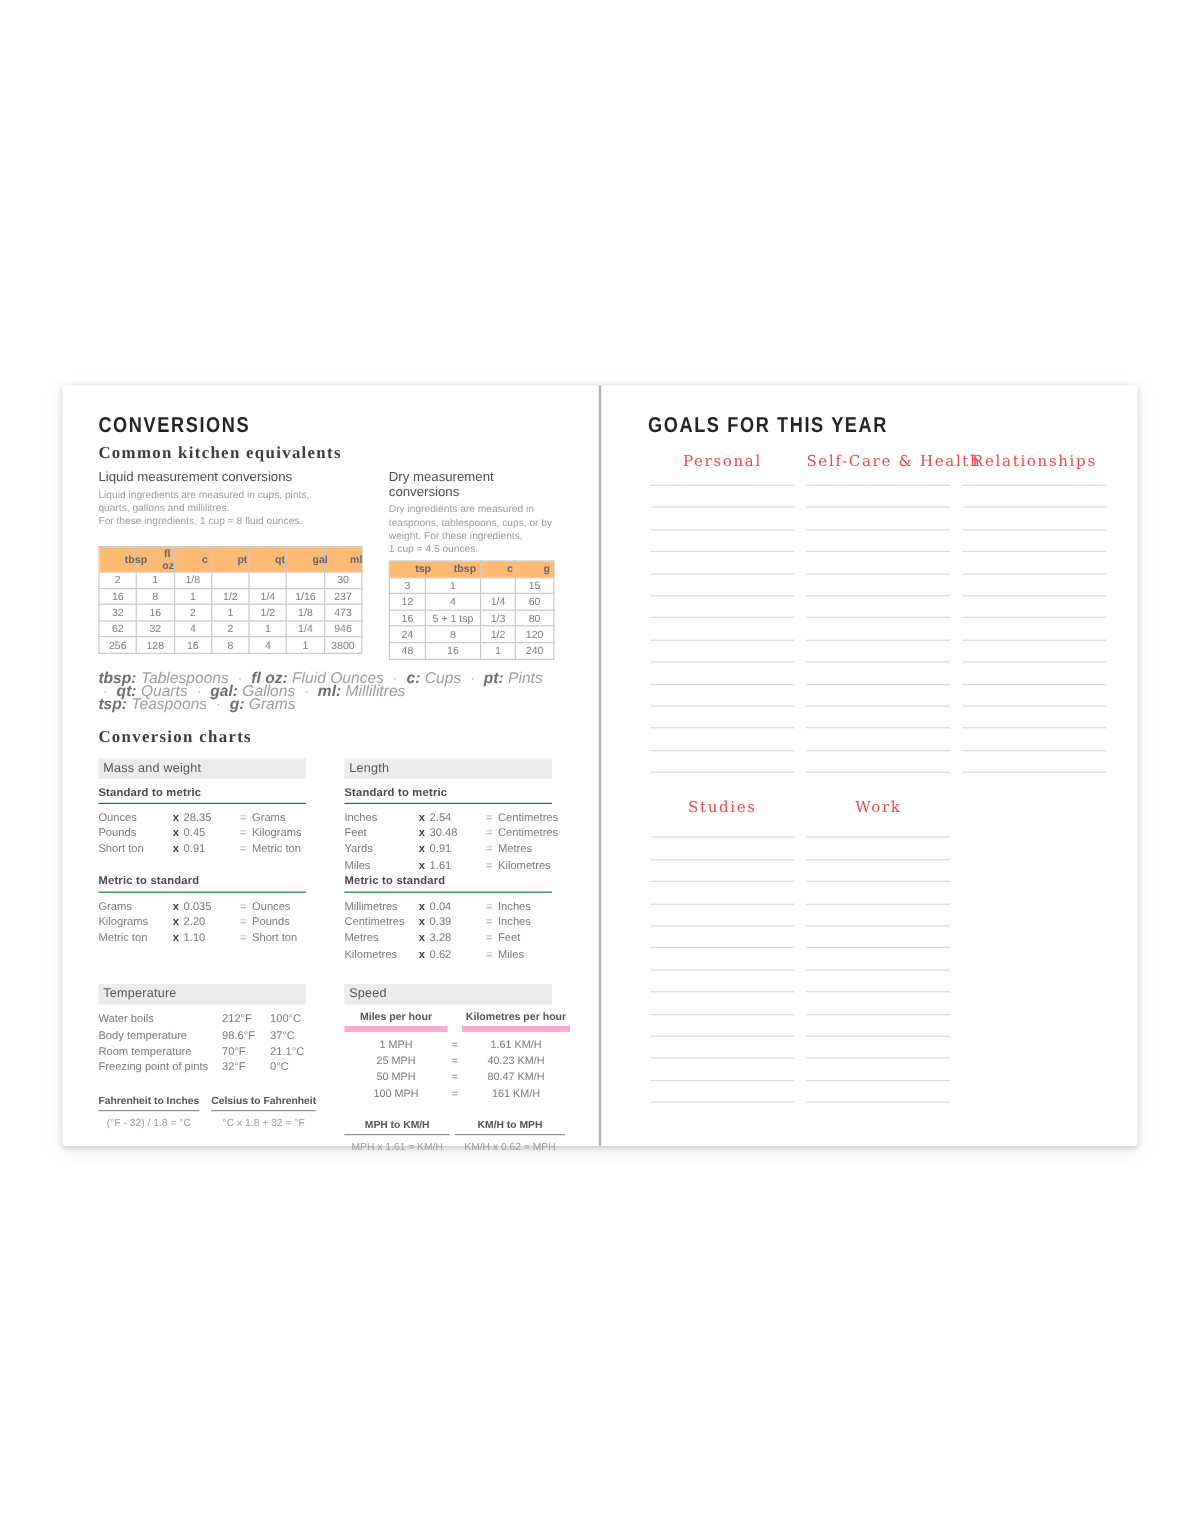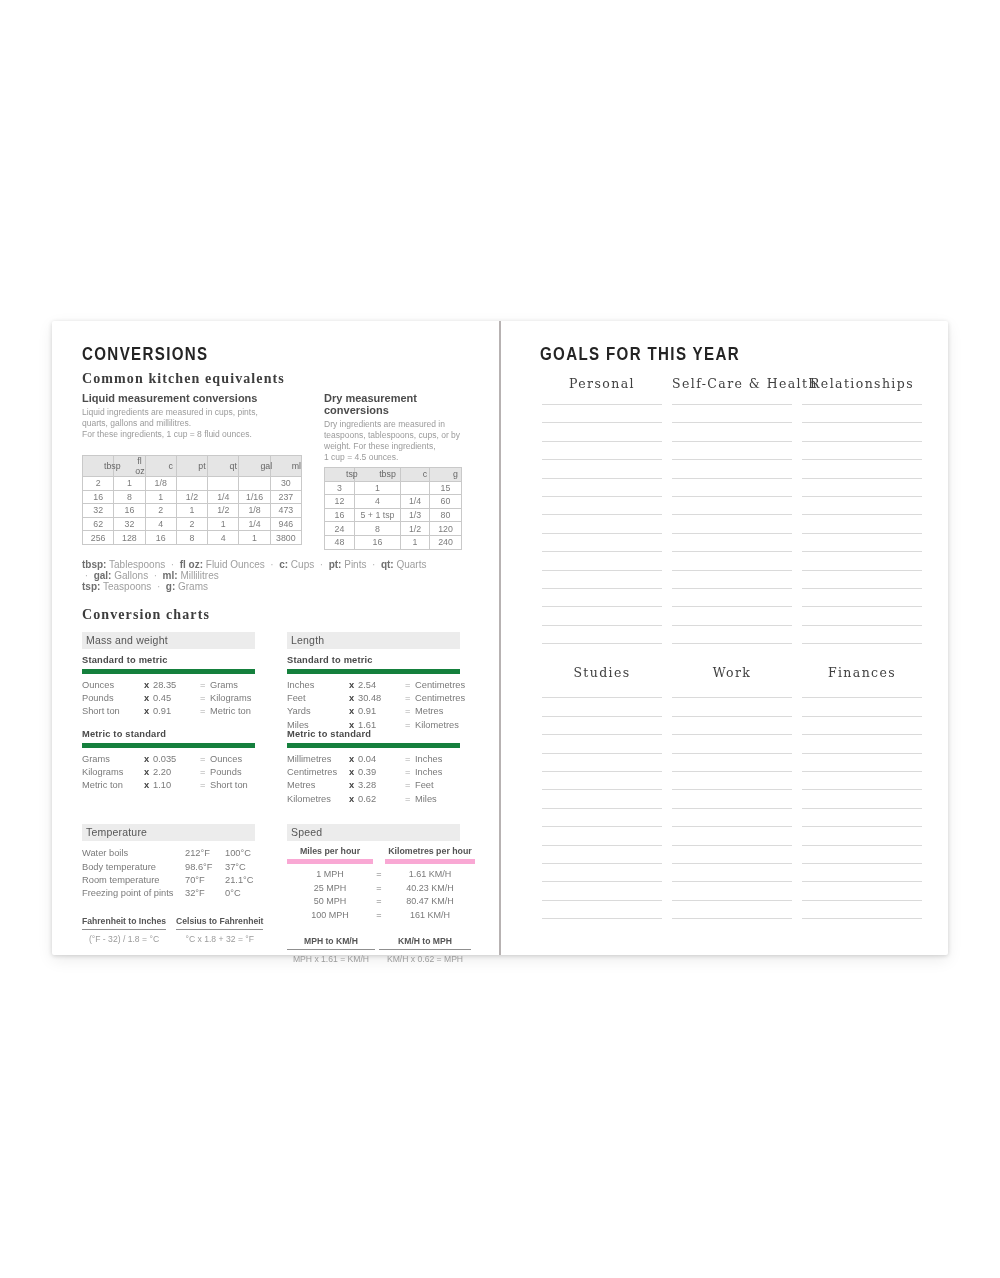--- a/index.html
+++ b/index.html
@@ -26,49 +26,49 @@
     letter-spacing:1.6px; transform:scaleX(.84); transform-origin:left center;
     white-space:nowrap;
   }
   .serif-head {
     margin:8px 0 0 0; font-family:Liberation Serif, serif; font-size:14px; line-height:15px;
     font-weight:700; letter-spacing:1.1px; color:#3d3d3d;
   }
 
   
   .kcols { display:grid; grid-template-columns:228px 140px; column-gap:14px; margin-top:6px; }
-  .ksub { margin:0 0 3px 0; font-size:11px; line-height:12px; font-weight:700; color:#4c4c4c; }
+  .ksub { margin:0 0 3px 0; font-size:11px; line-height:12px; font-weight:400; color:#4c4c4c; }
   .desc-area { height:46px; }
   .desc { margin:0; font-size:8.5px; line-height:11px; color:#9b9b9b; }
 
   table.ktable { border-collapse:collapse; table-layout:fixed; margin-top:2px; }
   table.liquid { width:220px; }
   table.dry { width:137px; }
   .ktable th, .ktable td {
     border:1px solid #c9c9c9; font-size:8.8px; height:13.6px; padding:0 1px;
     text-align:center; color:#7c7c7c; font-weight:400;
   }
-  .ktable th { background:#e5e5e5; color:#666; font-weight:400;padding-left:21px; }
-
-  .legend { margin:9px 0 0 0; font-size:10px; line-height:11px; color:#9e9e9e; max-width:385px; }
+  .ktable th { background:#fdba74; color:#666; font-weight:700;padding-left:21px; }
+
+  .legend { margin:9px 0 0 0; font-size:13px; line-height:11px; color:#9e9e9e; max-width:385px;font-style:italic; }
   .leg-line { display:block; }
   .leg-pair { white-space:nowrap; }
   .leg-pair:not(:first-child)::before { content:"\00a0\00b7\00a0\00a0"; color:#b5b5b5; }
   .leg-abbr { font-weight:700; color:#6f6f6f; }
 
   
   .charts-heading { margin-top:15px; }
   .charts-grid { display:grid; grid-template-columns:173px 173px; column-gap:32px; margin-top:10px; align-items:start; }
   .charts-grid2 { margin-top:18px; }
   .bar { background:#ececec; height:17px; font-size:10.5px; line-height:16px; color:#565656; padding:0 4px; letter-spacing:.2px; }
   .block-std { margin-top:6px; height:74px; }
   .block-metric { margin-top:0; }
   .block-head {
     font-size:9.3px; line-height:10px; font-weight:700; color:#4a4a4a;
-    border-bottom:5px solid #15803d; padding-bottom:4px; letter-spacing:.2px;
+    border-bottom:1px solid #15803d; padding-bottom:4px; letter-spacing:.2px;
   }
   .conv-rows { margin-top:5px; }
   .conv-row {
     display:grid; grid-template-columns:62px 9px 47px 10px auto;
     font-size:9.3px; line-height:13.4px; color:#7a7a7a;
   }
   .conv-x { font-weight:700; color:#3f3f3f; }
   .conv-eq { color:#aaaaaa; }
 
   .temp-rows { margin-top:6px; }
@@ -88,21 +88,21 @@
   .sh { font-size:8.8px; line-height:10px; font-weight:700; color:#555; text-align:center;
         border-bottom:5px solid #f9a8d4; padding-bottom:3px; white-space:nowrap; }
   .sh-gap { border-bottom:none; }
   .speed-rows { margin-top:4px; }
   .sv { font-size:9px; line-height:13.6px; color:#7a7a7a; text-align:center; }
 
   
   .goal-grid { display:grid; grid-template-columns:120px 120px 120px; column-gap:10px; margin-left:2px; margin-top:13px; }
   .goal-grid2 { margin-top:4px; }
   .goal-head {
-    font-family:"DejaVu Serif", serif; font-size:12.5px; line-height:15px; color:#404040;
+    font-family:"DejaVu Serif", serif; font-size:12.5px; line-height:15px; color:#ef4444;
     letter-spacing:1.4px; text-align:center; white-space:nowrap;
   }
   .rules { margin-top:13px; }
   .goal-grid2 .rules { margin-top:17px; }
   .rule { height:18.4px; border-top:1px solid #dadada; }
 </style>
 </head>
 <body>
 
 <div class="card">
@@ -553,35 +553,17 @@
             <div class="rule"></div>
             <div class="rule"></div>
             <div class="rule"></div>
             <div class="rule"></div>
             <div class="rule"></div>
             <div class="rule"></div>
             <div class="rule"></div>
             <div class="rule"></div>
           </div>
       </div>
-      <div>
-        <div class="goal-head">Finances</div>
-        <div class="rules">
-            <div class="rule"></div>
-            <div class="rule"></div>
-            <div class="rule"></div>
-            <div class="rule"></div>
-            <div class="rule"></div>
-            <div class="rule"></div>
-            <div class="rule"></div>
-            <div class="rule"></div>
-            <div class="rule"></div>
-            <div class="rule"></div>
-            <div class="rule"></div>
-            <div class="rule"></div>
-            <div class="rule"></div>
-          </div>
-      </div>
     </div>
   </div>
 
   <div class="divider"></div>
 </div>
 
 </body></html>

